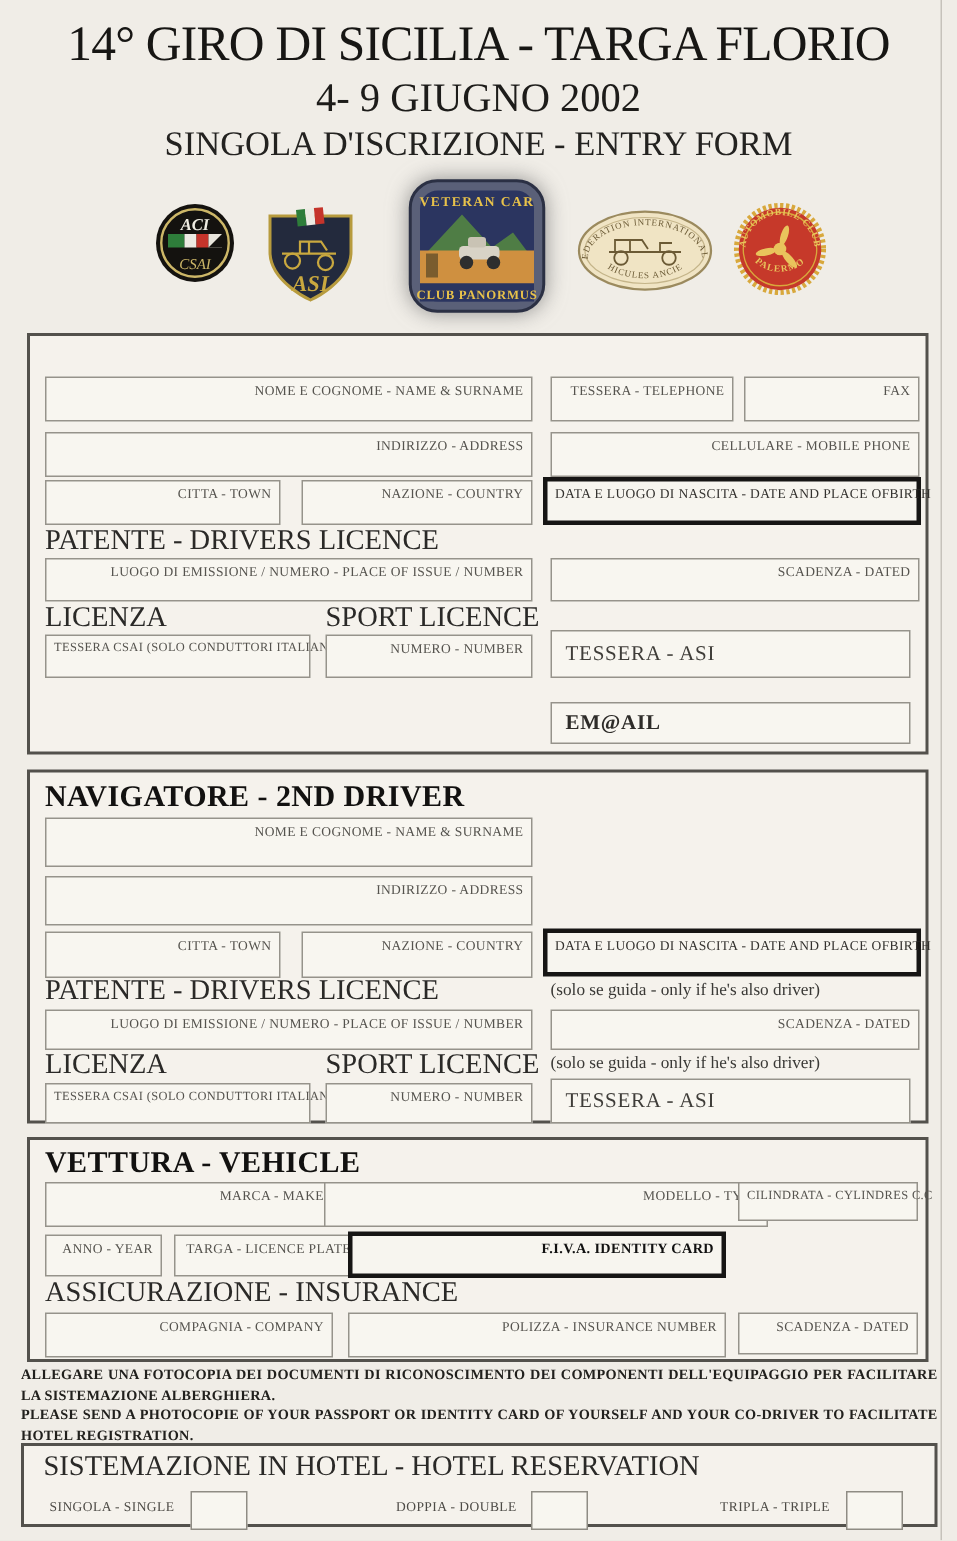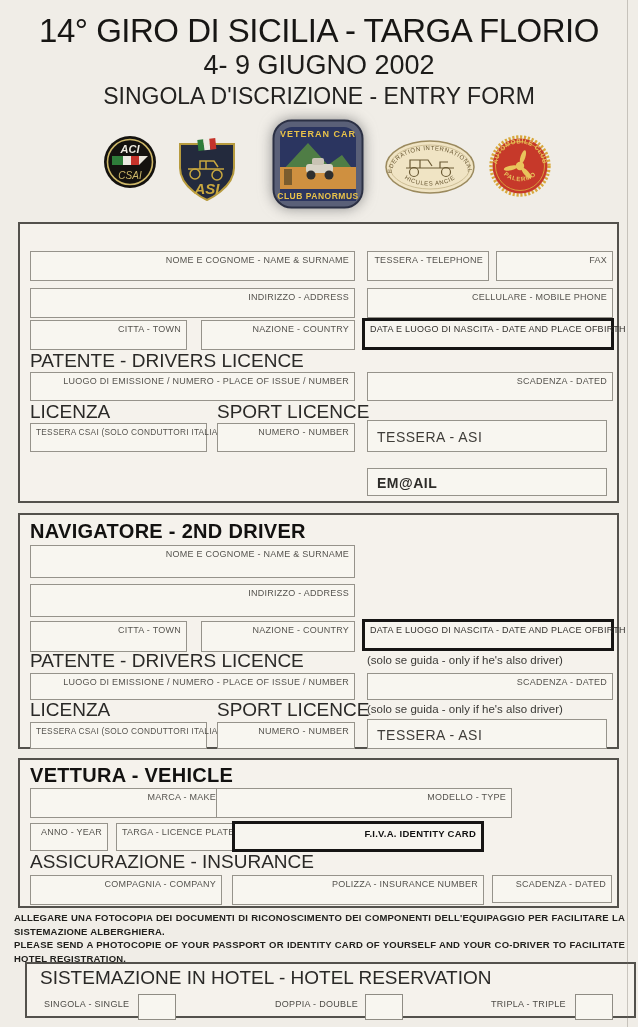--- a/index.html
+++ b/index.html
@@ -1,20 +1,20 @@
 <!DOCTYPE html>
 <html><head>
 <meta charset="utf-8">
 <style>
   html,body{margin:0;padding:0;}
   body{background:#e7e4de;}
   .page{
     position:relative;width:638px;height:1027px;overflow:hidden;
     background:#f0ede7;
-    font-family:Liberation Sans, sans-serif;
+    font-family:Liberation Serif, serif;
     color:#1c1b19;
   }
   .page::after{content:"";position:absolute;top:0;right:10px;width:1px;height:100%;background:rgba(120,115,105,.35);}
   
   .hdr{position:absolute;left:0;top:0;width:100%;text-align:center;}
   .hdr-title{position:absolute;left:0;top:12px;width:100%;font-size:33px;font-weight:500;letter-spacing:-.5px;white-space:nowrap;color:#171614;}
   .hdr-date{position:absolute;left:0;top:50px;width:100%;font-size:27px;font-weight:500;color:#1d1c1a;}
   .hdr-sub{position:absolute;left:0;top:83px;width:100%;font-size:23px;font-weight:500;color:#232220;}
   
   .logo{position:absolute;}
@@ -247,20 +247,23 @@
 
   <div class="sect" style="left:18px;top:758px;width:601px;height:150px;">
     <div class="sect-h" style="left:10px;top:4px;">VETTURA - VEHICLE</div>
 
     <div class="field" style="left:10px;top:28px;width:192px;height:30px;">
       <span class="flabel">MARCA - MAKE</span>
     </div>
     <div class="field" style="left:196px;top:28px;width:296px;height:30px;">
       <span class="flabel">MODELLO - TYPE</span>
     </div>
+    <div class="field" style="left:472px;top:28px;width:120px;height:26px;">
+      <span class="flabel" style="font-size:8.3px;">CILINDRATA - CYLINDRES C.C</span>
+    </div>
 
     <div class="field" style="left:10px;top:63px;width:78px;height:28px;">
       <span class="flabel">ANNO - YEAR</span>
     </div>
     <div class="field" style="left:96px;top:63px;width:124px;height:28px;">
       <span class="flabel">TARGA - LICENCE PLATE</span>
     </div>
     <div class="field thick" style="left:212px;top:61px;width:252px;height:31px;">
       <span class="flabel boldblack">F.I.V.A. IDENTITY CARD</span>
     </div>
@@ -275,21 +278,21 @@
     <div class="field" style="left:472px;top:115px;width:120px;height:28px;">
       <span class="flabel">SCADENZA - DATED</span>
     </div>
   </div>
 
   <div class="notice">
     <p>ALLEGARE UNA FOTOCOPIA DEI DOCUMENTI DI RICONOSCIMENTO DEI COMPONENTI DELL'EQUIPAGGIO PER FACILITARE LA SISTEMAZIONE ALBERGHIERA.</p>
     <p>PLEASE SEND A PHOTOCOPIE OF YOUR PASSPORT OR IDENTITY CARD OF YOURSELF AND YOUR CO-DRIVER TO FACILITATE HOTEL REGISTRATION.</p>
   </div>
 
-  <div class="sect" style="left:14px;top:962px;width:611px;height:56px;margin-left:11px;">
+  <div class="sect" style="left:14px;top:962px;width:611px;height:56px;">
     <div class="sub-h" style="left:13px;top:3px;">SISTEMAZIONE IN HOTEL - HOTEL RESERVATION</div>
 
     <div class="cblabel" style="left:17px;top:35px;">SINGOLA - SINGLE</div>
     <div class="cbox" style="left:111px;top:30px;"></div>
 
     <div class="cblabel" style="left:248px;top:35px;">DOPPIA - DOUBLE</div>
     <div class="cbox" style="left:338px;top:30px;"></div>
 
     <div class="cblabel" style="left:464px;top:35px;">TRIPLA - TRIPLE</div>
     <div class="cbox" style="left:548px;top:30px;"></div>

